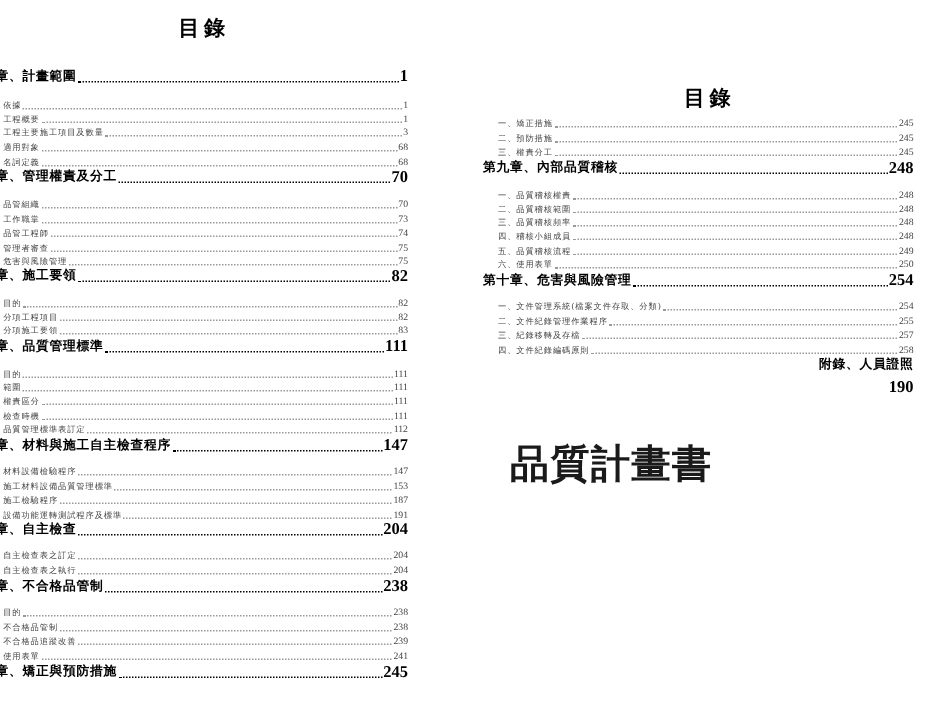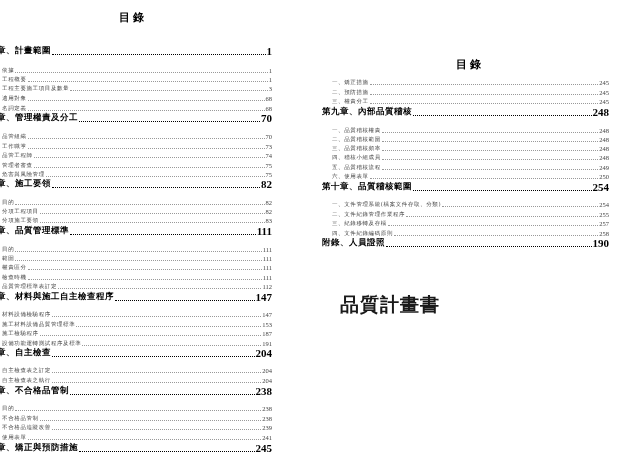--- a/index.html
+++ b/index.html
@@ -4,42 +4,42 @@
 <style>
   html, body { margin:0; padding:0; }
   body {
     width:629px; height:472px; overflow:hidden; background:#ffffff; position:relative;
     font-family:"DejaVu Serif", serif; color:#111;
   }
   .page { position:absolute; top:0; }
   #left-page { left:-18px; width:290px; height:472px; }
   #right-page { left:322px; width:290px; height:472px; }
   .toc-title {
-    position:absolute; font-weight:bold; font-size:11px; letter-spacing:3px; color:#000;
+    position:absolute; font-weight:bold; font-size:14px; letter-spacing:3px; color:#000;
     font-family:"DejaVu Serif", serif;
   }
   .row {
     position:absolute; display:flex; align-items:flex-end; white-space:nowrap;
   }
   .row .label { flex:0 0 auto; }
   .row .leader {
     flex:1 1 auto; border-bottom:1px dotted #555; margin:0 1px 3px 1px; height:1px;
   }
   .row .pg { flex:0 0 auto; text-align:right; }
   .chapter { height:12px; }
   .chapter .label { font-weight:bold; font-size:8.5px; color:#000; letter-spacing:0.5px; }
   .chapter .pg { font-weight:bold; font-size:11px; color:#000; font-family:"Liberation Serif", serif; }
   .chapter .leader { border-bottom:1px dotted #000; margin-bottom:2px; }
   .sub { height:8px; }
   .sub .label { font-size:5.5px; color:#444; letter-spacing:0.6px; }
   .sub .pg { font-size:6.5px; color:#444; font-family:"Liberation Serif", serif; }
   .sub .leader { border-bottom:1px dotted #999; margin-bottom:1px; }
   #doc-name {
     position:absolute; left:340px; top:292px; font-family:"DejaVu Sans", sans-serif;
-    font-size:19px; font-weight:bold; color:#1a1a1a; letter-spacing:1px;
+    font-size:26px; font-weight:bold; color:#1a1a1a; letter-spacing:1px;
   }
 </style>
 </head>
 <body>
 
 <div class="page" id="left-page">
   <div class="toc-title" style="left:137px; top:10px;">目錄</div>
   <div id="left-entries">
       <div class="row chapter" style="top: 45px; left: 6px; width: 284px;">
         <span class="label">一章、計畫範圍</span>
@@ -271,21 +271,21 @@
         <span class="label">五、品質稽核流程</span>
         <span class="leader"></span>
         <span class="pg">249</span>
       </div>
       <div class="row sub" style="top: 172px; left: 10px; width: 277px;">
         <span class="label">六、使用表單</span>
         <span class="leader"></span>
         <span class="pg">250</span>
       </div>
       <div class="row chapter" style="top: 181px; left: 0px; width: 287px;">
-        <span class="label">第十章、品質稽核範圍</span>
+        <span class="label">第十章、危害與風險管理</span>
         <span class="leader"></span>
         <span class="pg">254</span>
       </div>
       <div class="row sub" style="top: 200px; left: 10px; width: 277px;">
         <span class="label">一、文件管理系統(檔案文件存取、分類)</span>
         <span class="leader"></span>
         <span class="pg">254</span>
       </div>
       <div class="row sub" style="top: 210px; left: 10px; width: 277px;">
         <span class="label">二、文件紀錄管理作業程序</span>
@@ -295,21 +295,21 @@
       <div class="row sub" style="top: 219px; left: 10px; width: 277px;">
         <span class="label">三、紀錄移轉及存檔</span>
         <span class="leader"></span>
         <span class="pg">257</span>
       </div>
       <div class="row sub" style="top: 229px; left: 10px; width: 277px;">
         <span class="label">四、文件紀錄編碼原則</span>
         <span class="leader"></span>
         <span class="pg">258</span>
       </div>
-      <div class="row chapter" style="top: 237px; left: 0px; width: 287px;">
+      <div class="row chapter" style="top: 237px; left: 0px; width: 287px; flex-direction: column;">
         <span class="label">附錄、人員證照</span>
         <span class="leader"></span>
         <span class="pg">190</span>
       </div>
     </div>
 </div>
 
 <div id="doc-name">品質計畫書</div>
 
 </body></html>

